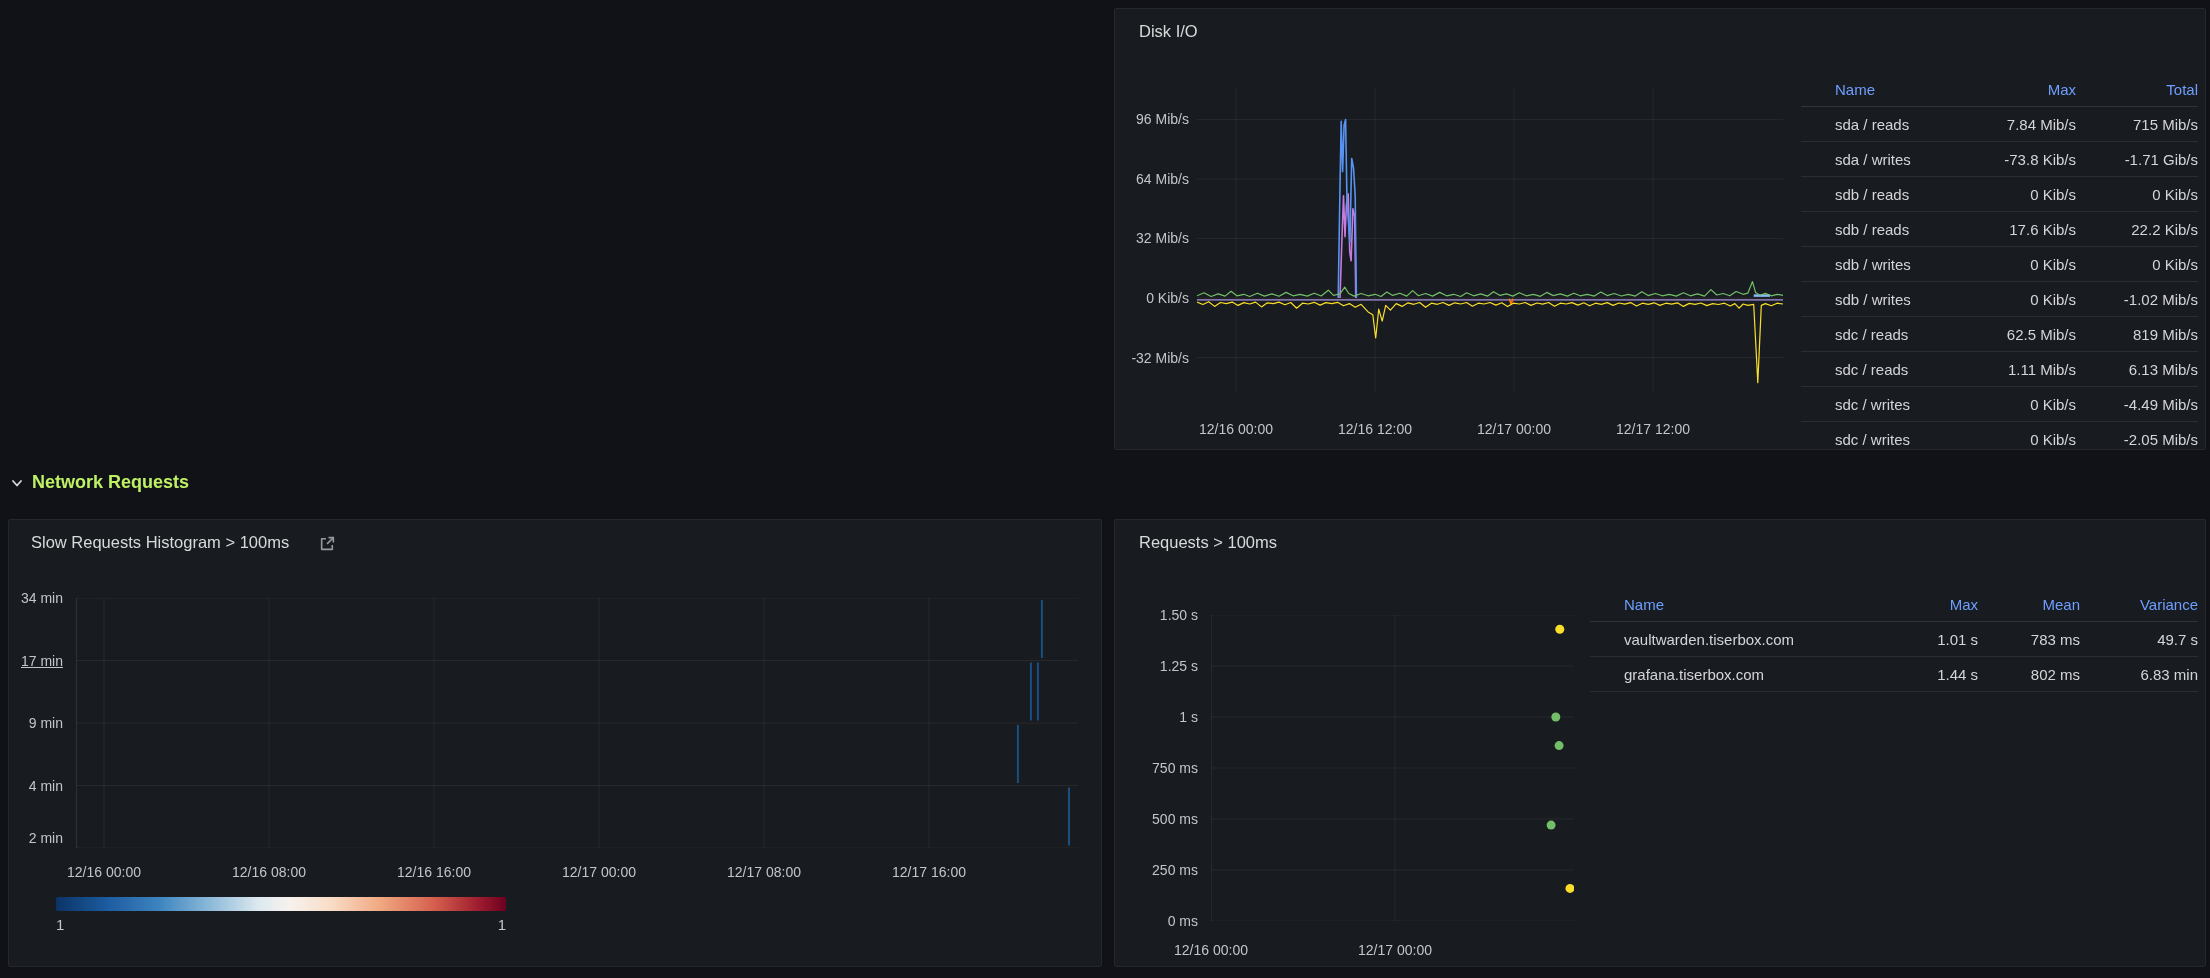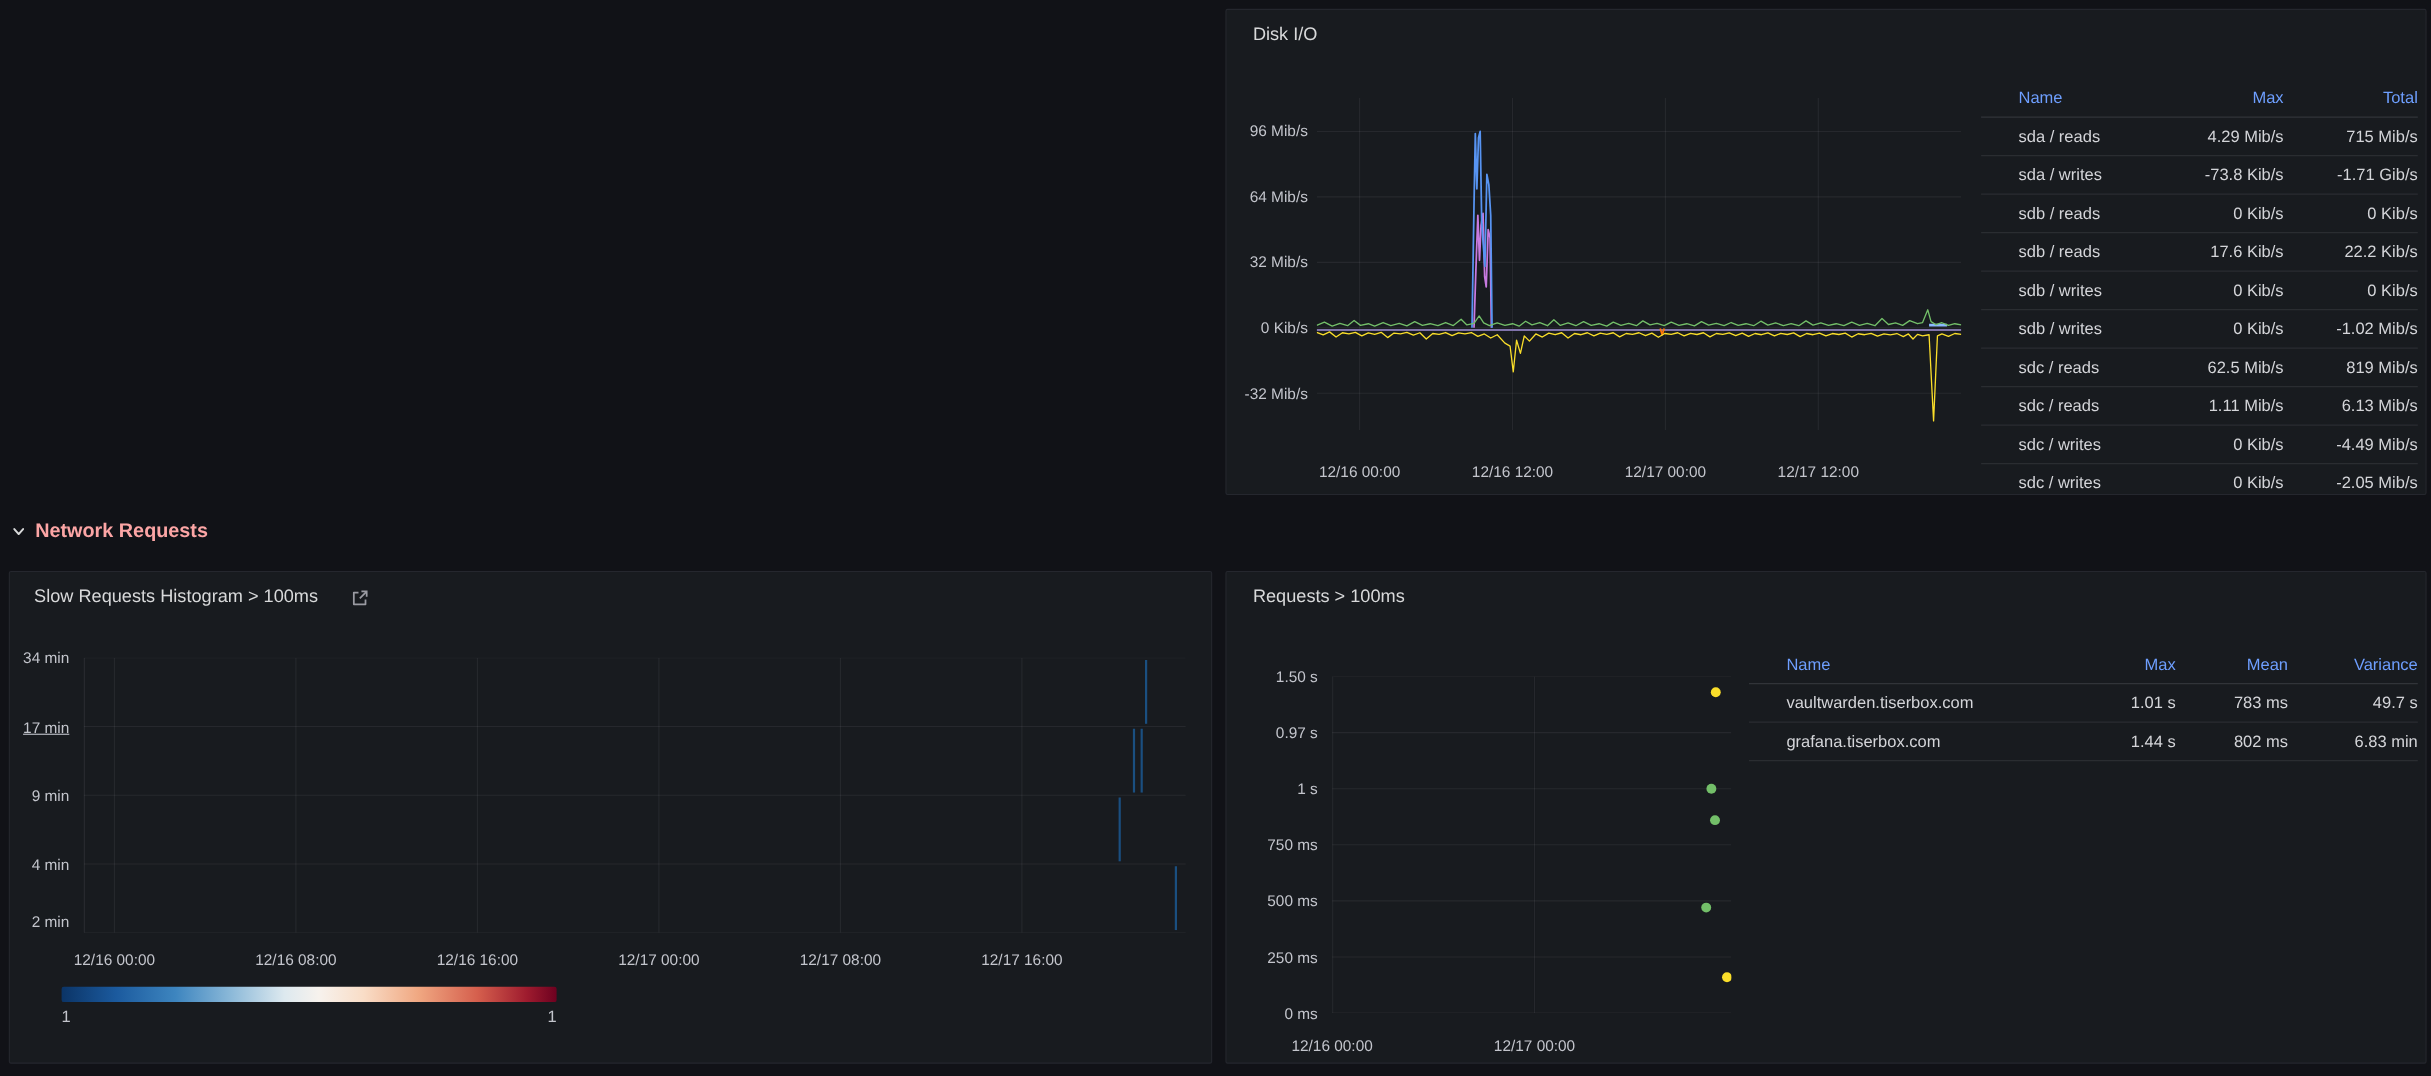--- a/index.html
+++ b/index.html
@@ -8,21 +8,21 @@
   .panel { position:absolute; background:#181b1f; border:1px solid #25272e; border-radius:2px; overflow:hidden; }
   #panel-disk      { left:1114px; top:8px;   width:1092px; height:442px; }
   #panel-histogram { left:8px;    top:519px; width:1094px; height:448px; }
   #panel-requests  { left:1114px; top:519px; width:1092px; height:448px; }
   .panel-title { position:absolute; left:24px; top:13px; font-size:16.5px; color:#d8d9da; cursor:pointer; white-space:nowrap; }
   .title-row { position:absolute; left:22px; top:13px; display:flex; align-items:center; gap:30px; }
   .title-row .panel-title { position:static; }
   
   #section-header { position:absolute; left:10px; top:472px; display:flex; align-items:center; gap:8px; cursor:pointer; }
   #section-header .chev { width:14px; height:14px; }
-  #section-header .sec-title { font-size:18px; font-weight:600; color:#fca5a5; }
+  #section-header .sec-title { font-size:18px; font-weight:600; color:#bef264; }
   
   .tick { position:absolute; font-size:14px; color:#c3c5cc; height:20px; line-height:20px; white-space:nowrap; }
   .tick.right { text-align:right; }
   .tick.center { text-align:center; transform:translateX(-50%); }
   .plot { position:absolute; }
   svg { display:block; }
   
   .legend { position:absolute; font-size:15px; color:#d4d5d9; }
   .lrow { display:grid; align-items:center; height:35px; border-bottom:1px solid rgba(204,204,220,0.10); }
   .lrow.lhead { height:34px; color:#6e9fff; border-bottom:1px solid rgba(204,204,220,0.14); }
@@ -82,21 +82,21 @@
     <div class="lrow lhead">
       <span></span>
       <span>Name</span>
       <span class="num">Max</span>
       <span class="num">Total</span>
     </div>
     <div id="disk-legend-rows">
         <div class="lrow">
           <span><span class="swatch" style="background: rgb(115, 191, 105);"></span></span>
           <span class="lname">sda / reads</span>
-          <span class="num">4.29 Mib/s</span>
+          <span class="num">7.84 Mib/s</span>
           <span class="num">715 Mib/s</span>
         </div>
         <div class="lrow">
           <span><span class="swatch" style="background: rgb(250, 222, 42);"></span></span>
           <span class="lname">sda / writes</span>
           <span class="num">-73.8 Kib/s</span>
           <span class="num">-1.71 Gib/s</span>
         </div>
         <div class="lrow">
           <span><span class="swatch" style="background: rgb(138, 184, 255);"></span></span>
@@ -206,21 +206,21 @@
   <div id="colorbar-labels">
     <span>1</span>
     <span>1</span>
   </div>
 </div>
 
 <div class="panel" id="panel-requests">
   <div class="panel-title">Requests &gt; 100ms</div>
   <div id="req-yticks">
       <div class="tick right" style="left: 0px; top: 85px; width: 83px;">1.50 s</div>
-      <div class="tick right" style="left: 0px; top: 136px; width: 83px;">0.97 s</div>
+      <div class="tick right" style="left: 0px; top: 136px; width: 83px;">1.25 s</div>
       <div class="tick right" style="left: 0px; top: 187px; width: 83px;">1 s</div>
       <div class="tick right" style="left: 0px; top: 238px; width: 83px;">750 ms</div>
       <div class="tick right" style="left: 0px; top: 289px; width: 83px;">500 ms</div>
       <div class="tick right" style="left: 0px; top: 340px; width: 83px;">250 ms</div>
       <div class="tick right" style="left: 0px; top: 391px; width: 83px;">0 ms</div>
     </div>
   <div id="req-xticks">
       <div class="tick center" style="left: 96px; top: 420px;">12/16 00:00</div>
       <div class="tick center" style="left: 280px; top: 420px;">12/17 00:00</div>
     </div>

